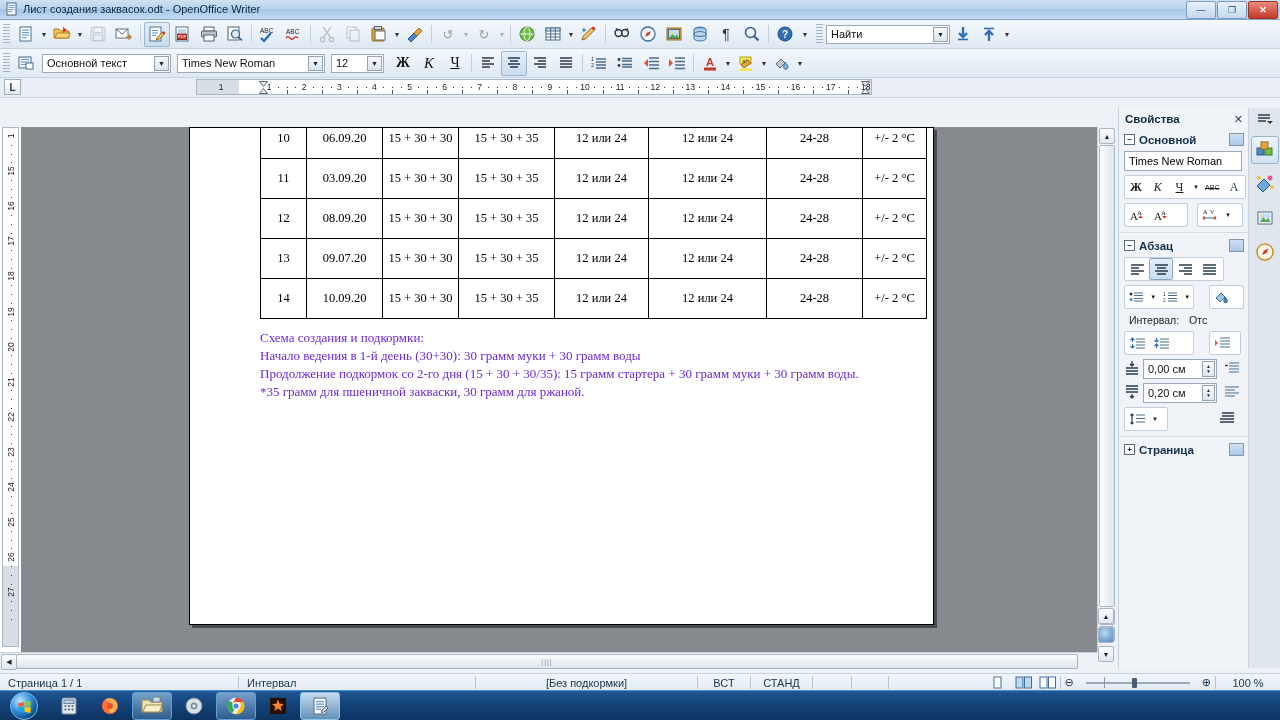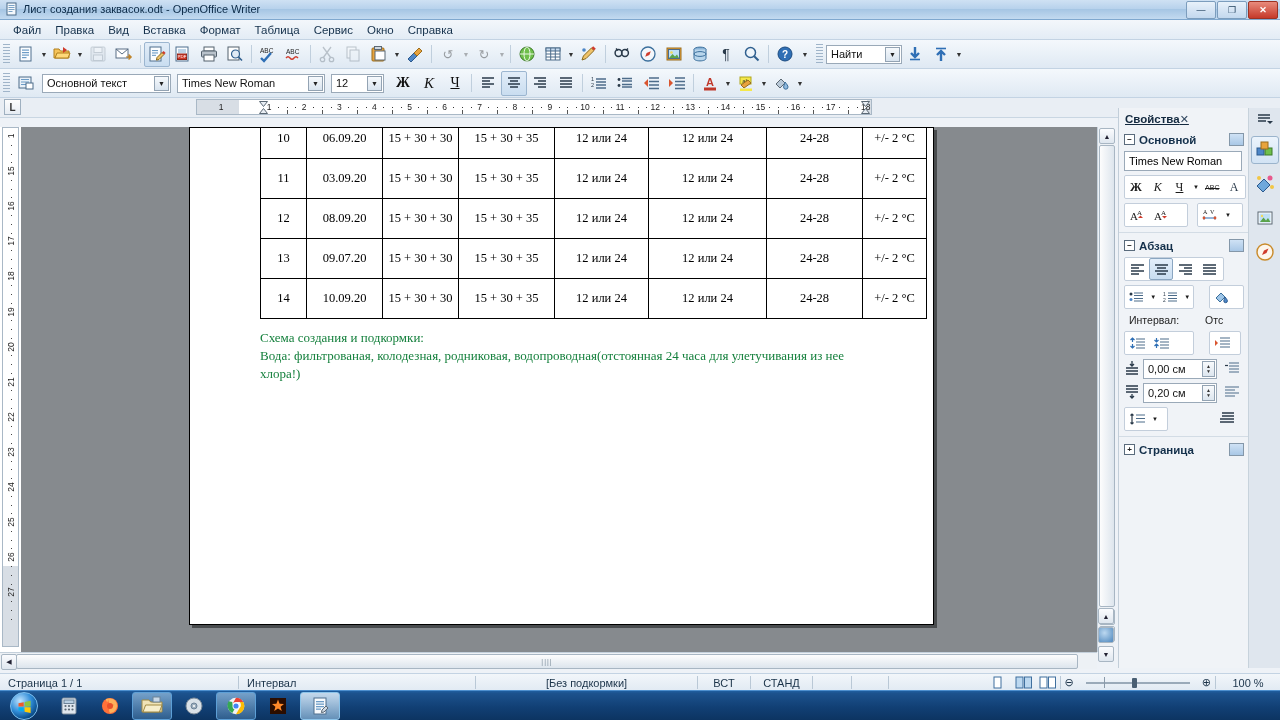--- a/index.html
+++ b/index.html
@@ -76,41 +76,41 @@
     border:1px solid #000;box-shadow:3px 3px 0 rgba(0,0,0,.45);box-sizing:border-box;}
   .pagebody{position:absolute;left:70px;top:-10px;width:602px;}
 
   table.doctable{border-collapse:collapse;width:666px;font-family:"Liberation Serif",serif;font-size:12.5px;color:#000;
      table-layout:fixed;}
   table.doctable td{border:1px solid #000;text-align:center;vertical-align:middle;padding:3px 2px;line-height:1.25;}
   table.doctable tr{height:40px;}
   .tcol0{width:46px;}.tcol1{width:76px;}.tcol2{width:76px;}.tcol3{width:96px;}
   .tcol4{width:94px;}.tcol5{width:118px;}.tcol6{width:96px;}.tcol7{width:64px;}
 
-  .para{font-family:"Liberation Serif",serif;font-size:13px;color:#15803d;line-height:1.38;margin-top:10px;width:600px;}
+  .para{font-family:"Liberation Serif",serif;font-size:13px;color:#6d28d9;line-height:1.38;margin-top:10px;width:600px;}
   .para p{margin:0;}
 
   
   .vscroll{position:absolute;left:1097px;top:127px;width:16px;height:525px;background:#edf1f5;border-left:1px solid #c4d0db;}
   .vscroll .thumb{position:absolute;left:1px;top:18px;width:14px;height:460px;border:1px solid #a8b6c3;
      background:linear-gradient(to right,#fdfdfd,#dde5ed);border-radius:2px;}
   .sbtn{position:absolute;left:1px;width:14px;height:14px;border:1px solid #a8b6c3;border-radius:2px;
      background:linear-gradient(to bottom,#fbfcfe,#dfe7ef);display:flex;align-items:center;justify-content:center;font-size:7px;color:#223;}
   .navbtns{position:absolute;left:1098px;width:14px;}
 
   
   .hscroll{position:absolute;left:0;top:652px;width:1097px;height:16px;background:#edf1f5;border-top:1px solid #c4d0db;}
   .hscroll .hthumb{position:absolute;left:16px;top:1px;width:1060px;height:13px;border:1px solid #a8b6c3;
      background:linear-gradient(to bottom,#fdfdfd,#dde5ed);border-radius:2px;}
 
   
   .sidebar{position:absolute;left:1118px;top:108px;width:162px;height:560px;background:#f0f3f7;border-left:1px solid #c2ced9;}
   .sbdeck{position:absolute;left:0;top:0;width:130px;height:560px;background:#f0f3f7;}
   .sbtabs{position:absolute;right:0;top:0;width:32px;height:560px;background:#dfe6ee;border-left:1px solid #c7d2dc;}
-  .sbhdr{height:22px;display:flex;align-items:center;padding:0 6px;font-size:11.5px;color:#13293f;font-weight:bold;text-decoration:underline;}
+  .sbhdr{height:22px;display:flex;align-items:center;justify-content:space-between;padding:0 6px;font-size:11.5px;color:#13293f;font-weight:bold;}
   .panel-title{display:flex;align-items:center;gap:4px;font-size:11.5px;font-weight:bold;color:#14304b;padding:3px 5px;}
   .expander{width:9px;height:9px;border:1px solid #5a6b7c;display:inline-flex;align-items:center;justify-content:center;
      font-size:8px;line-height:1;background:#fff;color:#222;}
   .panel-more{width:13px;height:11px;border:1px solid #8497a9;background:linear-gradient(to bottom,#cfe2f5,#a9c7e6);}
   .sbrow{display:flex;align-items:center;gap:3px;padding:2px 5px;}
   .sbbox{border:1px solid #9aa9b8;background:#fff;height:20px;display:flex;align-items:center;padding:0 4px;box-sizing:border-box;}
   .sbbtn{width:22px;height:20px;border:1px solid transparent;border-radius:2px;display:flex;align-items:center;justify-content:center;
      background:#fff;font-size:12px;color:#1a1a1a;}
   .sbgroup{border:1px solid #c3cedb;background:#fff;border-radius:2px;display:flex;align-items:center;height:22px;}
   .sbbtn.sel{border-color:#8ba6c1;background:linear-gradient(to bottom,#e3eefa,#c9ddf0);}
@@ -169,31 +169,20 @@
       </svg>
     </span>
     <span class="tb-text">Лист создания заквасок.odt - OpenOffice Writer</span>
     <div class="winbtns">
       <div class="winbtn">—</div>
       <div class="winbtn">❐</div>
       <div class="winbtn close">✕</div>
     </div>
   </div>
 
-  <div class="menubar">
-    <div class="mi">Файл</div>
-    <div class="mi">Правка</div>
-    <div class="mi">Вид</div>
-    <div class="mi">Вставка</div>
-    <div class="mi">Формат</div>
-    <div class="mi">Таблица</div>
-    <div class="mi">Сервис</div>
-    <div class="mi">Окно</div>
-    <div class="mi">Справка</div>
-  </div>
 
   <div class="toolbar">
     <div class="grip"></div>
 
     <div class="tbtn">
       <svg width="18" height="18" viewBox="0 0 18 18">
           <rect x="3" y="2" width="11" height="14" fill="#fbfdff" stroke="#4e6f8e"></rect>
           <rect x="5" y="4.5" width="7" height="1.2" fill="#6d9cc6"></rect>
           <rect x="5" y="7" width="7" height="1.2" fill="#6d9cc6"></rect>
           <rect x="5" y="9.5" width="7" height="1.2" fill="#6d9cc6"></rect>
@@ -393,21 +382,21 @@
     <div class="tbtn">
       <svg width="18" height="18" viewBox="0 0 18 18">
           <circle cx="9" cy="9" r="7" fill="#2f6fb5" stroke="#1c4b80"></circle>
           <text x="9" y="13" font-size="10" font-weight="bold" fill="#fff" text-anchor="middle" font-family="Liberation Sans">?</text>
         </svg>
     </div>
 
     <div class="caret" style="margin-left:2px">▼</div>
 
     <div class="grip" style="margin-left:6px"></div>
-    <div class="combo" style="width:76px">
+    <div class="combo" style="width:124px">
       <span style="color:#111">Найти</span>
       <span class="arrow">▼</span>
     </div>
     <div class="tbtn">
       <svg width="18" height="18" viewBox="0 0 18 18">
           <path d="M9 2v9M5 8l4 4 4-4" stroke="#2f6fb5" stroke-width="2.4" fill="none"></path>
           <path d="M4 14.5h10" stroke="#2f6fb5" stroke-width="1.6"></path>
         </svg>
     </div>
     <div class="tbtn">
@@ -756,21 +745,22 @@
               <td>12 или 24</td>
               <td>12 или 24</td>
               <td>24-28</td>
               <td>+/- 2 °C</td>
             </tr>
           </tbody>
         </table>
 
         <div class="para">
           <p>Схема создания и подкормки:</p>
-          <p>Вода: фильтрованая, колодезная, родниковая, водопроводная(отстоянная 24 часа для улетучивания из нее хлора!)</p>
+          <p>Начало ведения в 1-й  деень (30+30): 30 грамм муки + 30 грамм воды</p>
+          <p>Продолжение подкормок со 2-го дня  (15 + 30 + 30/35): 15 грамм стартера + 30 грамм муки + 30 грамм  воды. *35 грамм для пшеничной закваски, 30 грамм для ржаной.</p>
         </div>
 
       </div>
     </div>
   </div>
 
   <div class="vscroll">
     <div class="sbtn" style="top:1px;">▲</div>
     <div class="thumb"></div>
     <div class="sbtn" style="top:482px;">▼</div>
@@ -905,21 +895,21 @@
         <div class="sbgroup" style="width:40px;margin-left:12px">
           <div class="sbbtn">
             <svg width="17" height="14" viewBox="0 0 17 14">
                 <path d="M2 8l5-5 4 4-5 5z" fill="#9fc6e8" stroke="#3b6f9c"></path>
                 <path d="M11 7c1.6 2 2.4 3 2.4 3.9a1.8 1.8 0 01-3.6 0c0-.9.8-1.9 1.2-3.9z" fill="#4d86c7" stroke="#2c5a8e"></path>
               </svg>
           </div>
         </div>
       </div>
 
-      <div class="sbrow" style="gap:16px">
+      <div class="sbrow" style="gap:0">
         <span class="sblabel">Интервал:</span>
         <span class="sblabel">Отс</span>
       </div>
 
       <div class="sbrow">
         <div class="sbgroup" style="width:68px">
           <div class="sbbtn">
             <svg width="17" height="14" viewBox="0 0 17 14">
                 <path d="M7 3h9M7 6h9M7 9h9M7 12h9" stroke="#4d6c8a" stroke-width="1.2"></path>
                 <path d="M3.5 2v4M1.5 4l2-2 2 2" stroke="#2f6fb5" stroke-width="1.2" fill="none"></path>

